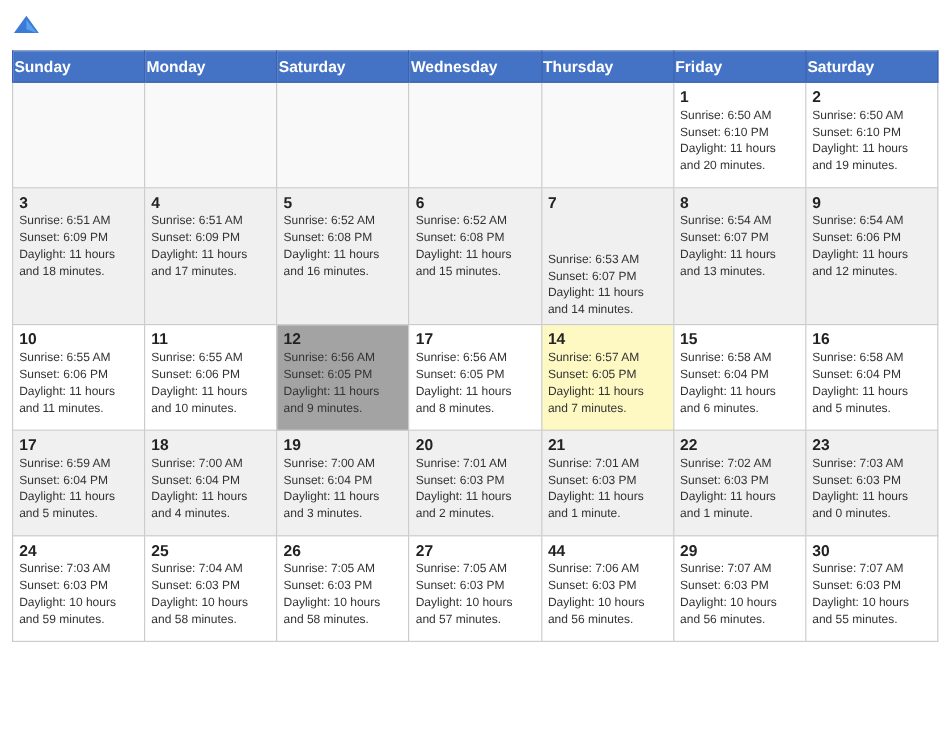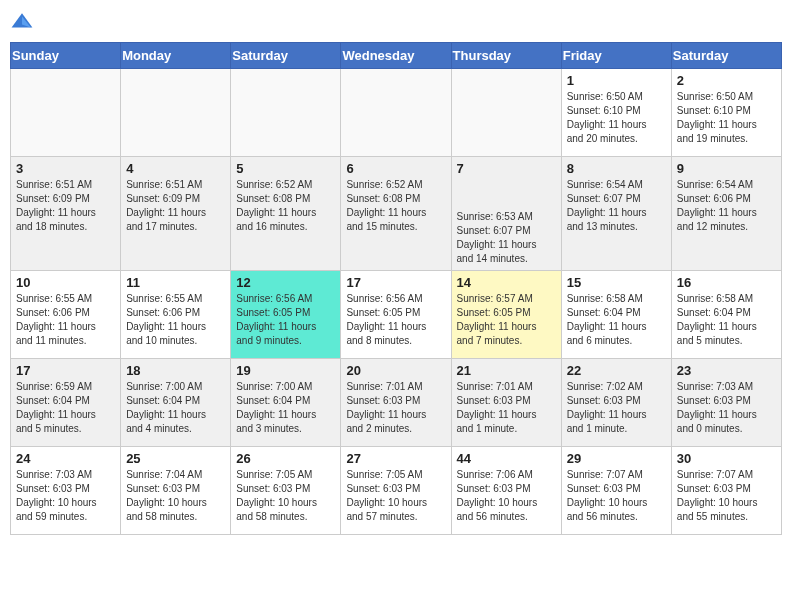--- a/index.html
+++ b/index.html
@@ -193,21 +193,21 @@
           <div class="day-info" style="white-space: pre-line;">Sunrise: 6:55 AM
 Sunset: 6:06 PM
 Daylight: 11 hours and 11 minutes.</div>
         </td>
         <td style="background: rgb(255, 255, 255);">
           <span class="day-number">11</span>
           <div class="day-info" style="white-space: pre-line;">Sunrise: 6:55 AM
 Sunset: 6:06 PM
 Daylight: 11 hours and 10 minutes.</div>
         </td>
-        <td style="background: #5eead4;">
+        <td style="background: #a3a3a3;">
           <span class="day-number">12</span>
           <div class="day-info" style="white-space: pre-line;">Sunrise: 6:56 AM
 Sunset: 6:05 PM
 Daylight: 11 hours and 9 minutes.</div>
         </td>
         <td style="background: rgb(255, 255, 255);">
           <span class="day-number">17</span>
           <div class="day-info" style="white-space: pre-line;">Sunrise: 6:56 AM
 Sunset: 6:05 PM
 Daylight: 11 hours and 8 minutes.</div>

